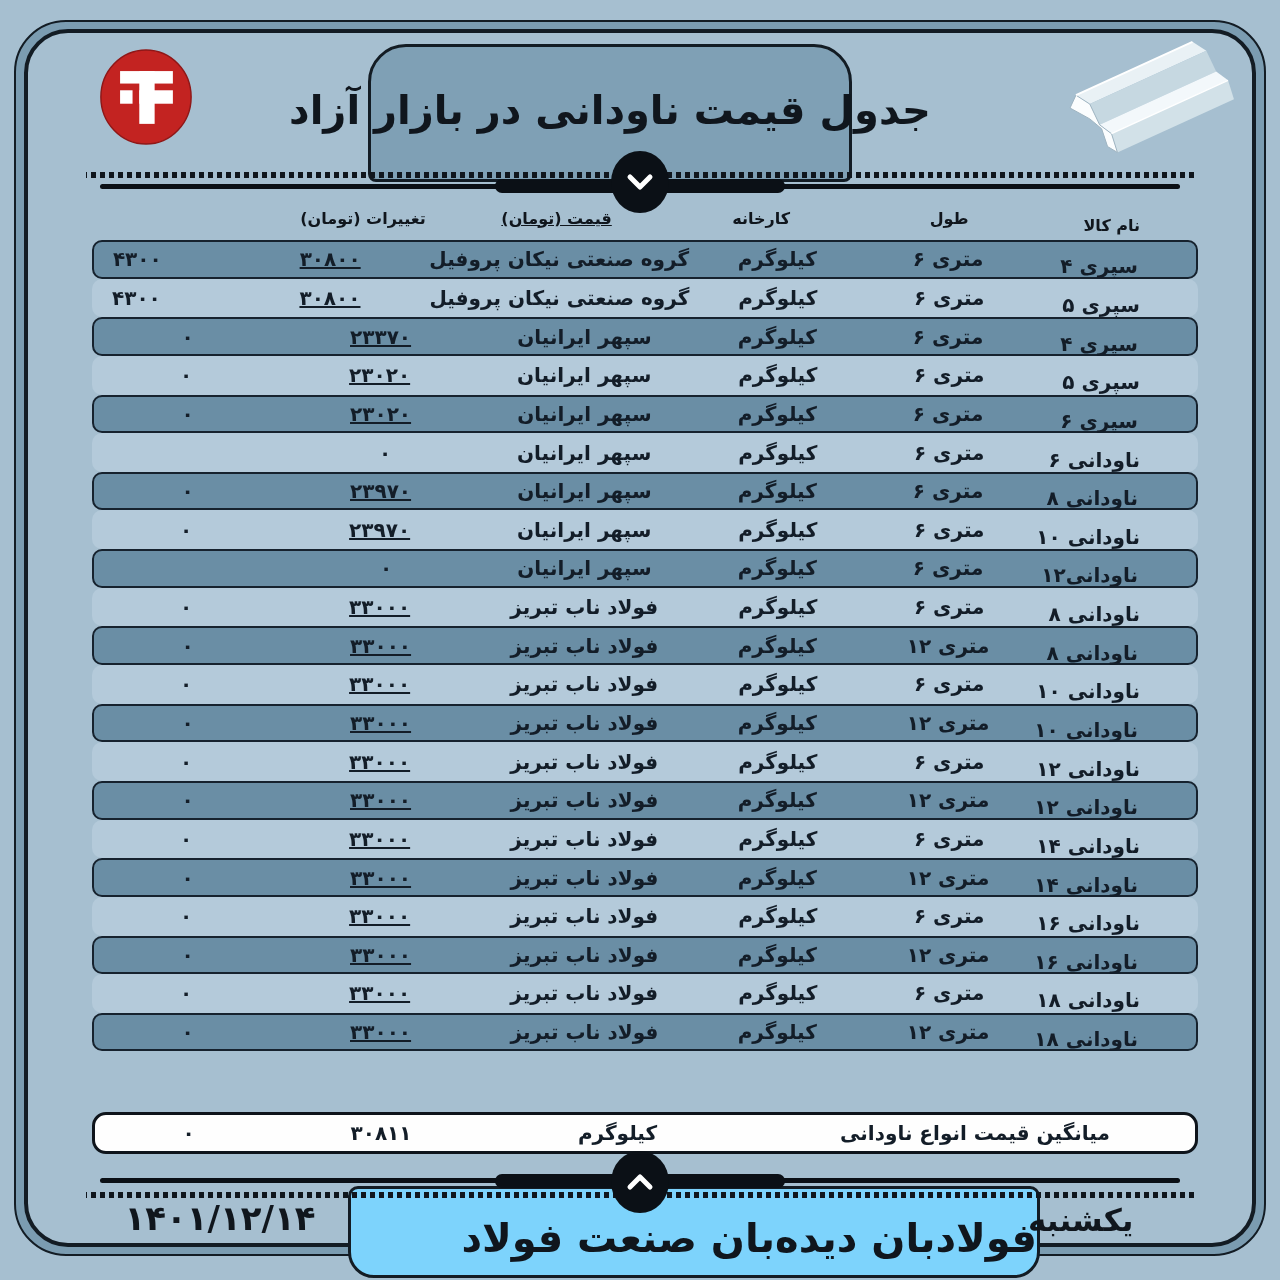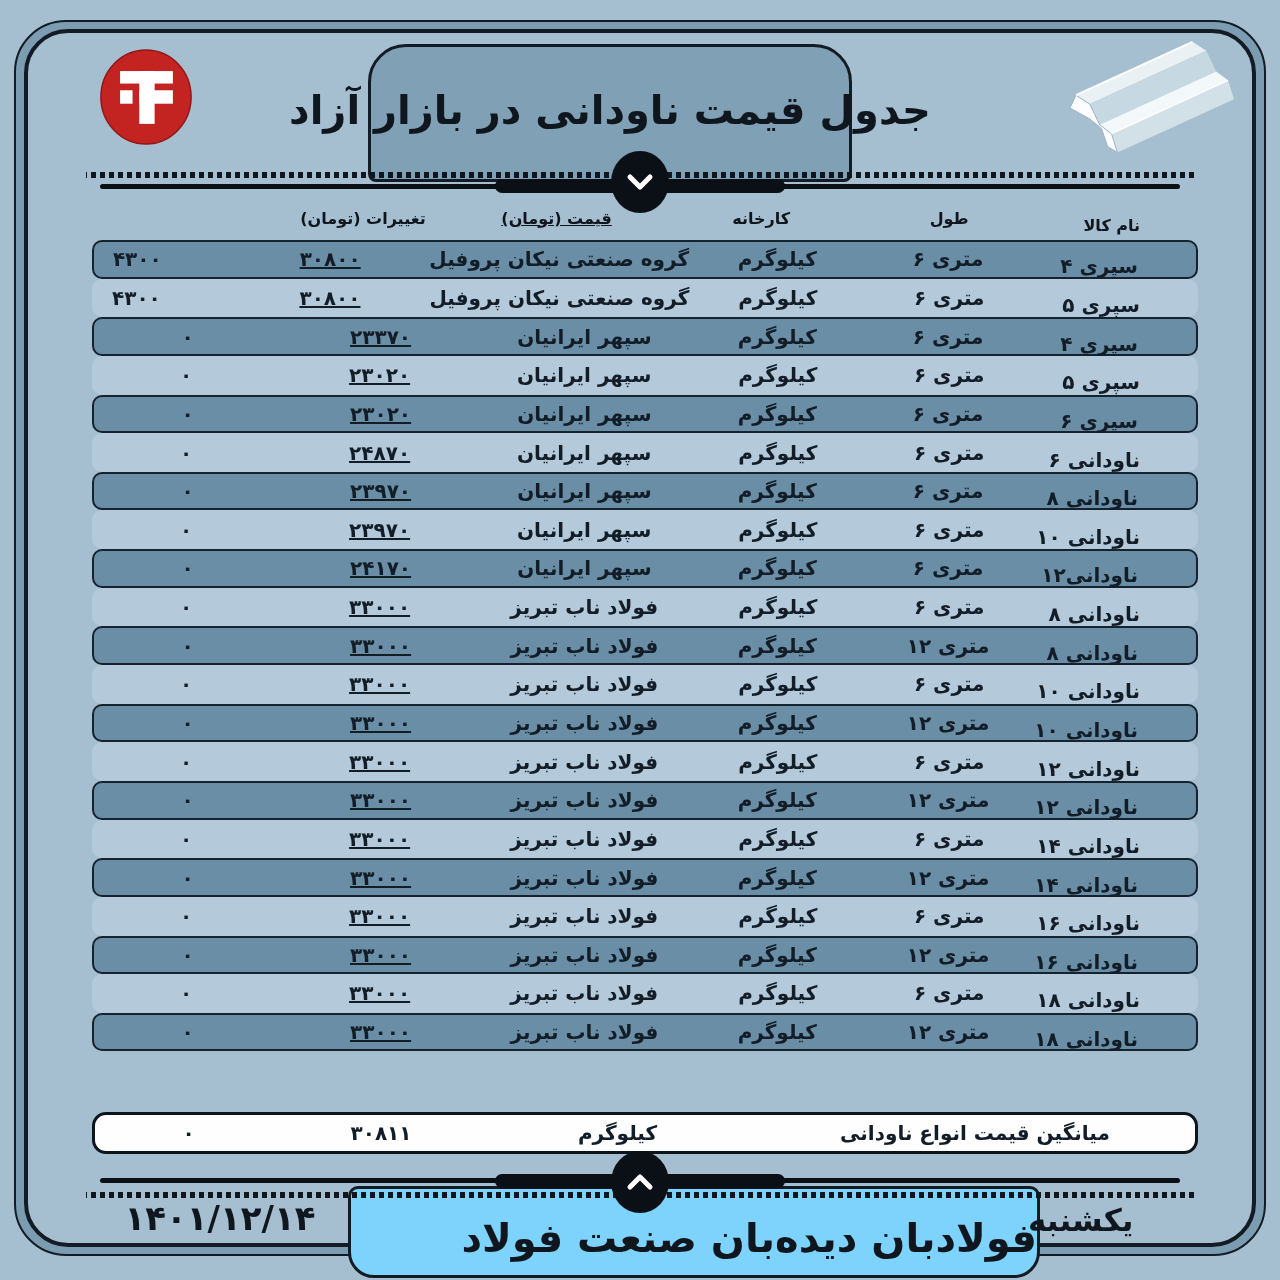--- a/index.html
+++ b/index.html
@@ -211,21 +211,20 @@
     <div class="cell c-unit">کیلوگرم</div>
     <div class="cell c-factory">سپهر ایرانیان</div>
     <div class="cell c-price">۲۳۰۲۰</div>
     <div class="cell c-change">۰</div>
   </div>
       <div class="row light">
     <div class="cell c-name">ناودانی ۶</div>
     <div class="cell c-len">متری ۶</div>
     <div class="cell c-unit">کیلوگرم</div>
     <div class="cell c-factory">سپهر ایرانیان</div>
-    <div class="cell c-price">۲۴۸۷۰</div>
     <div class="cell c-change">۰</div>
   </div>
       <div class="row dark">
     <div class="cell c-name">ناودانی ۸</div>
     <div class="cell c-len">متری ۶</div>
     <div class="cell c-unit">کیلوگرم</div>
     <div class="cell c-factory">سپهر ایرانیان</div>
     <div class="cell c-price">۲۳۹۷۰</div>
     <div class="cell c-change">۰</div>
   </div>
@@ -235,21 +234,20 @@
     <div class="cell c-unit">کیلوگرم</div>
     <div class="cell c-factory">سپهر ایرانیان</div>
     <div class="cell c-price">۲۳۹۷۰</div>
     <div class="cell c-change">۰</div>
   </div>
       <div class="row dark">
     <div class="cell c-name">ناودانی۱۲</div>
     <div class="cell c-len">متری ۶</div>
     <div class="cell c-unit">کیلوگرم</div>
     <div class="cell c-factory">سپهر ایرانیان</div>
-    <div class="cell c-price">۲۴۱۷۰</div>
     <div class="cell c-change">۰</div>
   </div>
       <div class="row light">
     <div class="cell c-name">ناودانی ۸</div>
     <div class="cell c-len">متری ۶</div>
     <div class="cell c-unit">کیلوگرم</div>
     <div class="cell c-factory">فولاد ناب تبریز</div>
     <div class="cell c-price">۳۳۰۰۰</div>
     <div class="cell c-change">۰</div>
   </div>

